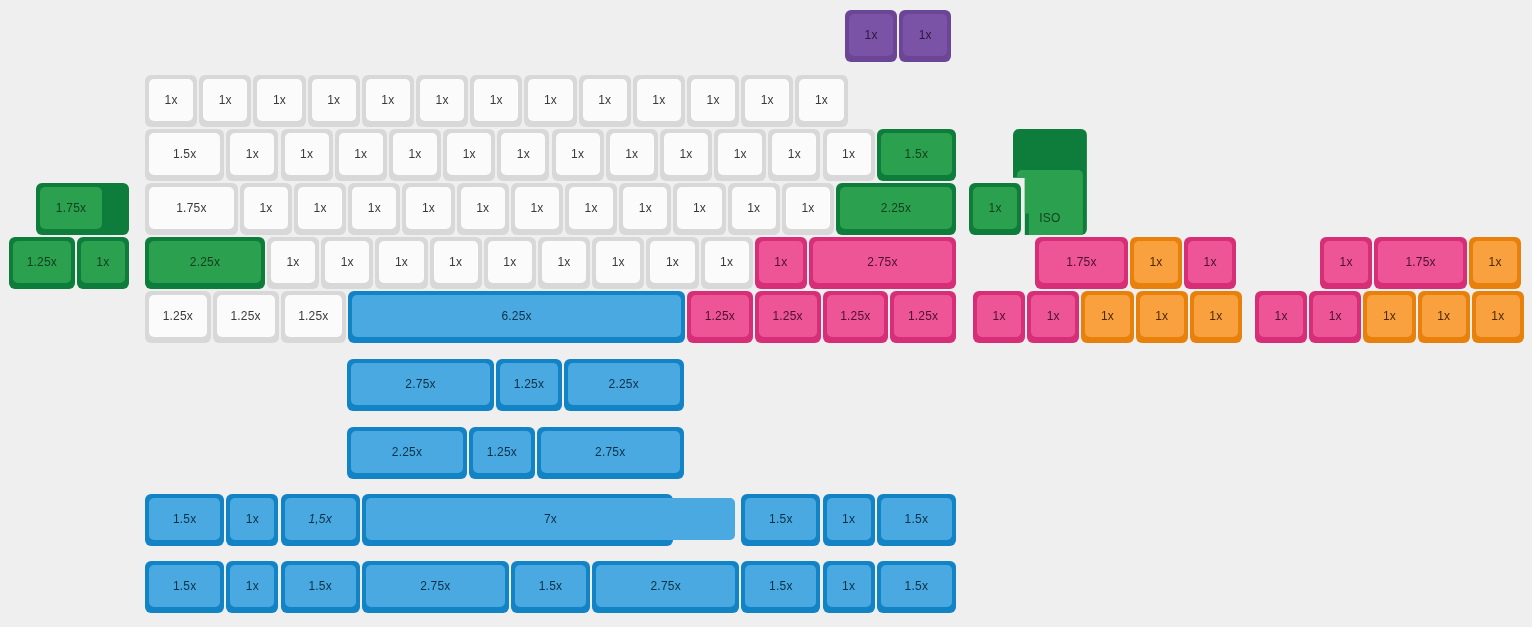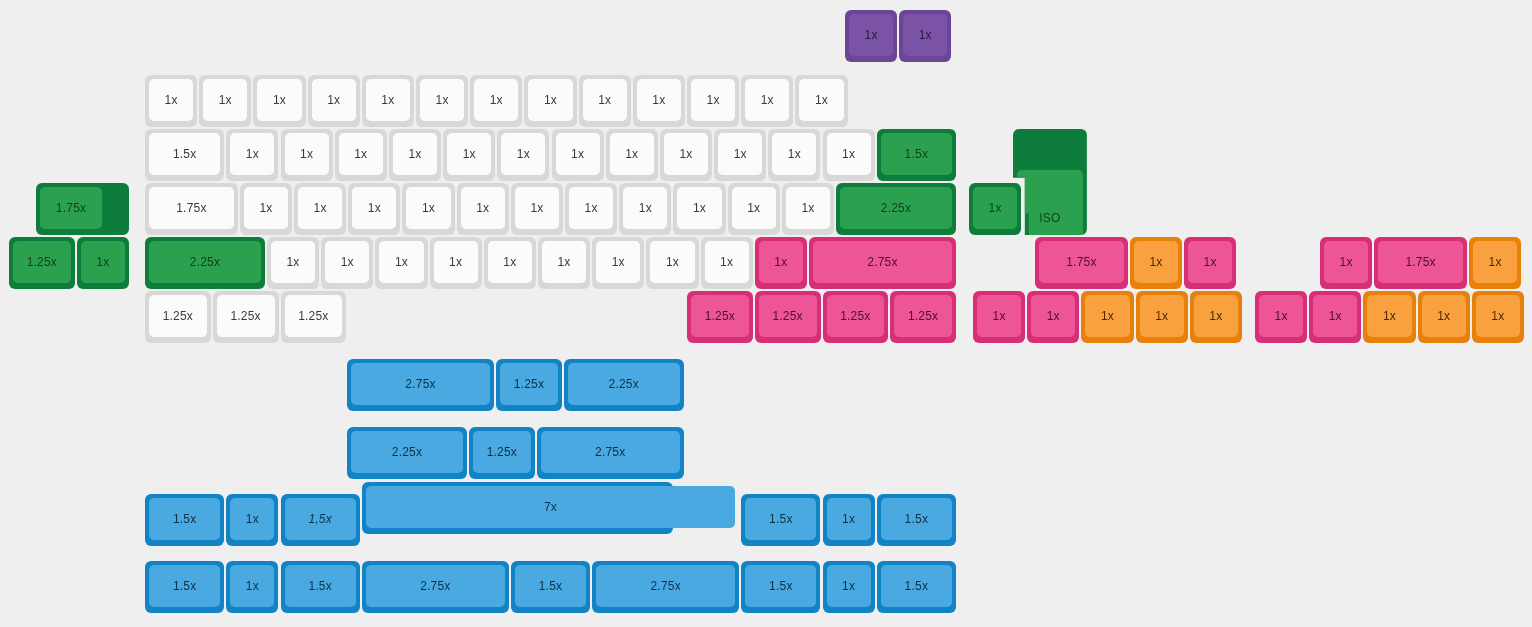--- a/index.html
+++ b/index.html
@@ -217,20 +217,23 @@
     </div>
     <div class="key k-white" style="left: 145px; top: 291px; width: 65.75px; height: 52px;">
       <div class="top" style="left: 4px; top: 4px; width: 57.75px; height: 42.4px;">1.25x</div>
     </div>
     <div class="key k-white" style="left: 212.75px; top: 291px; width: 65.75px; height: 52px;">
       <div class="top" style="left: 4px; top: 4px; width: 57.75px; height: 42.4px;">1.25x</div>
     </div>
     <div class="key k-white" style="left: 280.5px; top: 291px; width: 65.75px; height: 52px;">
       <div class="top" style="left: 4px; top: 4px; width: 57.75px; height: 42.4px;">1.25x</div>
     </div>
+    <div class="key k-blue" style="left: 348.25px; top: 291px; width: 336.75px; height: 52px;">
+      <div class="top" style="left: 4px; top: 4px; width: 328.75px; height: 42.4px;">6.25x</div>
+    </div>
     <div class="key k-pink" style="left: 687px; top: 291px; width: 65.75px; height: 52px;">
       <div class="top" style="left: 4px; top: 4px; width: 57.75px; height: 42.4px;">1.25x</div>
     </div>
     <div class="key k-pink" style="left: 754.75px; top: 291px; width: 65.75px; height: 52px;">
       <div class="top" style="left: 4px; top: 4px; width: 57.75px; height: 42.4px;">1.25x</div>
     </div>
     <div class="key k-pink" style="left: 822.5px; top: 291px; width: 65.75px; height: 52px;">
       <div class="top" style="left: 4px; top: 4px; width: 57.75px; height: 42.4px;">1.25x</div>
     </div>
     <div class="key k-pink" style="left: 890.25px; top: 291px; width: 65.75px; height: 52px;">
@@ -319,21 +322,21 @@
     </div>
     <div class="key k-blue" style="left: 145px; top: 494px; width: 79.3px; height: 52px;">
       <div class="top" style="left: 4px; top: 4px; width: 71.3px; height: 42.4px;">1.5x</div>
     </div>
     <div class="key k-blue" style="left: 226.3px; top: 494px; width: 52.2px; height: 52px;">
       <div class="top" style="left: 4px; top: 4px; width: 44.2px; height: 42.4px;">1x</div>
     </div>
     <div class="key k-blue" style="left: 280.5px; top: 494px; width: 79.3px; height: 52px;">
       <div class="top" style="left: 4px; top: 4px; width: 71.3px; height: 42.4px; font-style: italic;">1,5x</div>
     </div>
-    <div class="key k-blue" style="left: 361.8px; top: 482px; width: 311px; height: 52px;">
+    <div class="key k-blue" style="left: 361.8px; top: 494px; width: 311px; height: 52px;">
       <div class="top" style="left: 4px; top: 4px; width: 369.4px; height: 42.4px;">7x</div>
     </div>
     <div class="key k-blue" style="left: 741.2px; top: 494px; width: 79.3px; height: 52px;">
       <div class="top" style="left: 4px; top: 4px; width: 71.3px; height: 42.4px;">1.5x</div>
     </div>
     <div class="key k-blue" style="left: 822.5px; top: 494px; width: 52.2px; height: 52px;">
       <div class="top" style="left: 4px; top: 4px; width: 44.2px; height: 42.4px;">1x</div>
     </div>
     <div class="key k-blue" style="left: 876.7px; top: 494px; width: 79.3px; height: 52px;">
       <div class="top" style="left: 4px; top: 4px; width: 71.3px; height: 42.4px;">1.5x</div>

